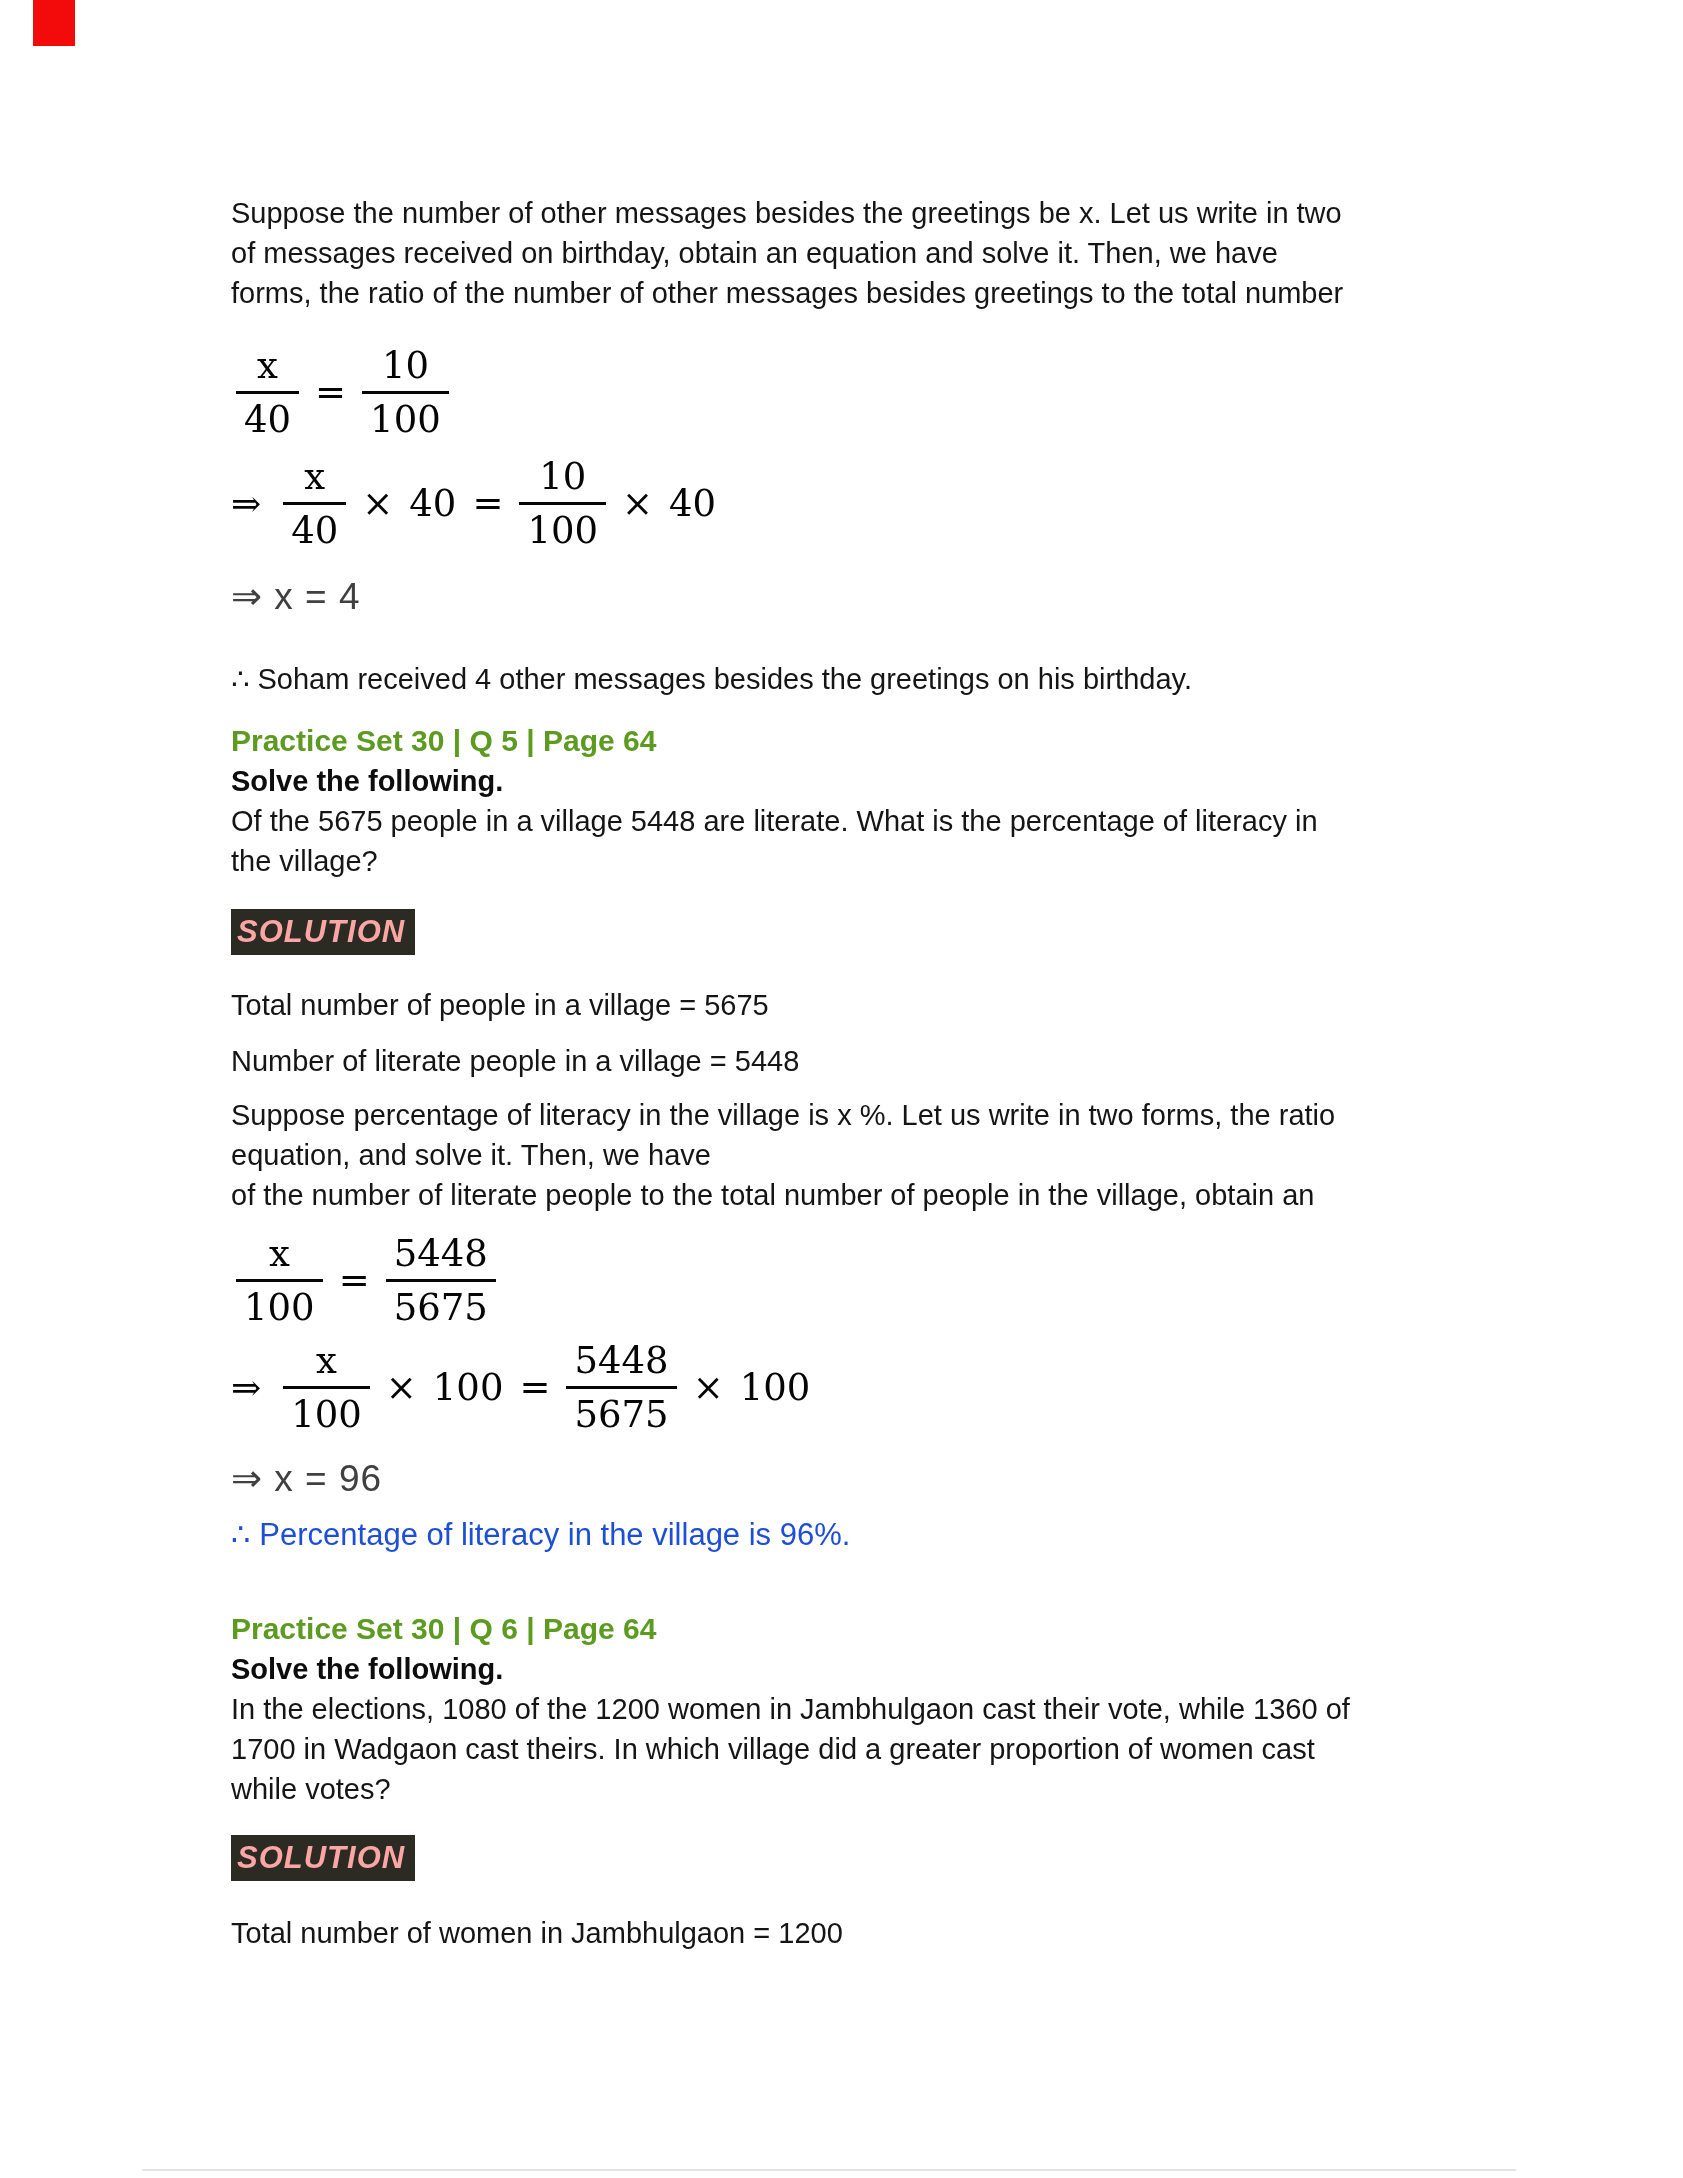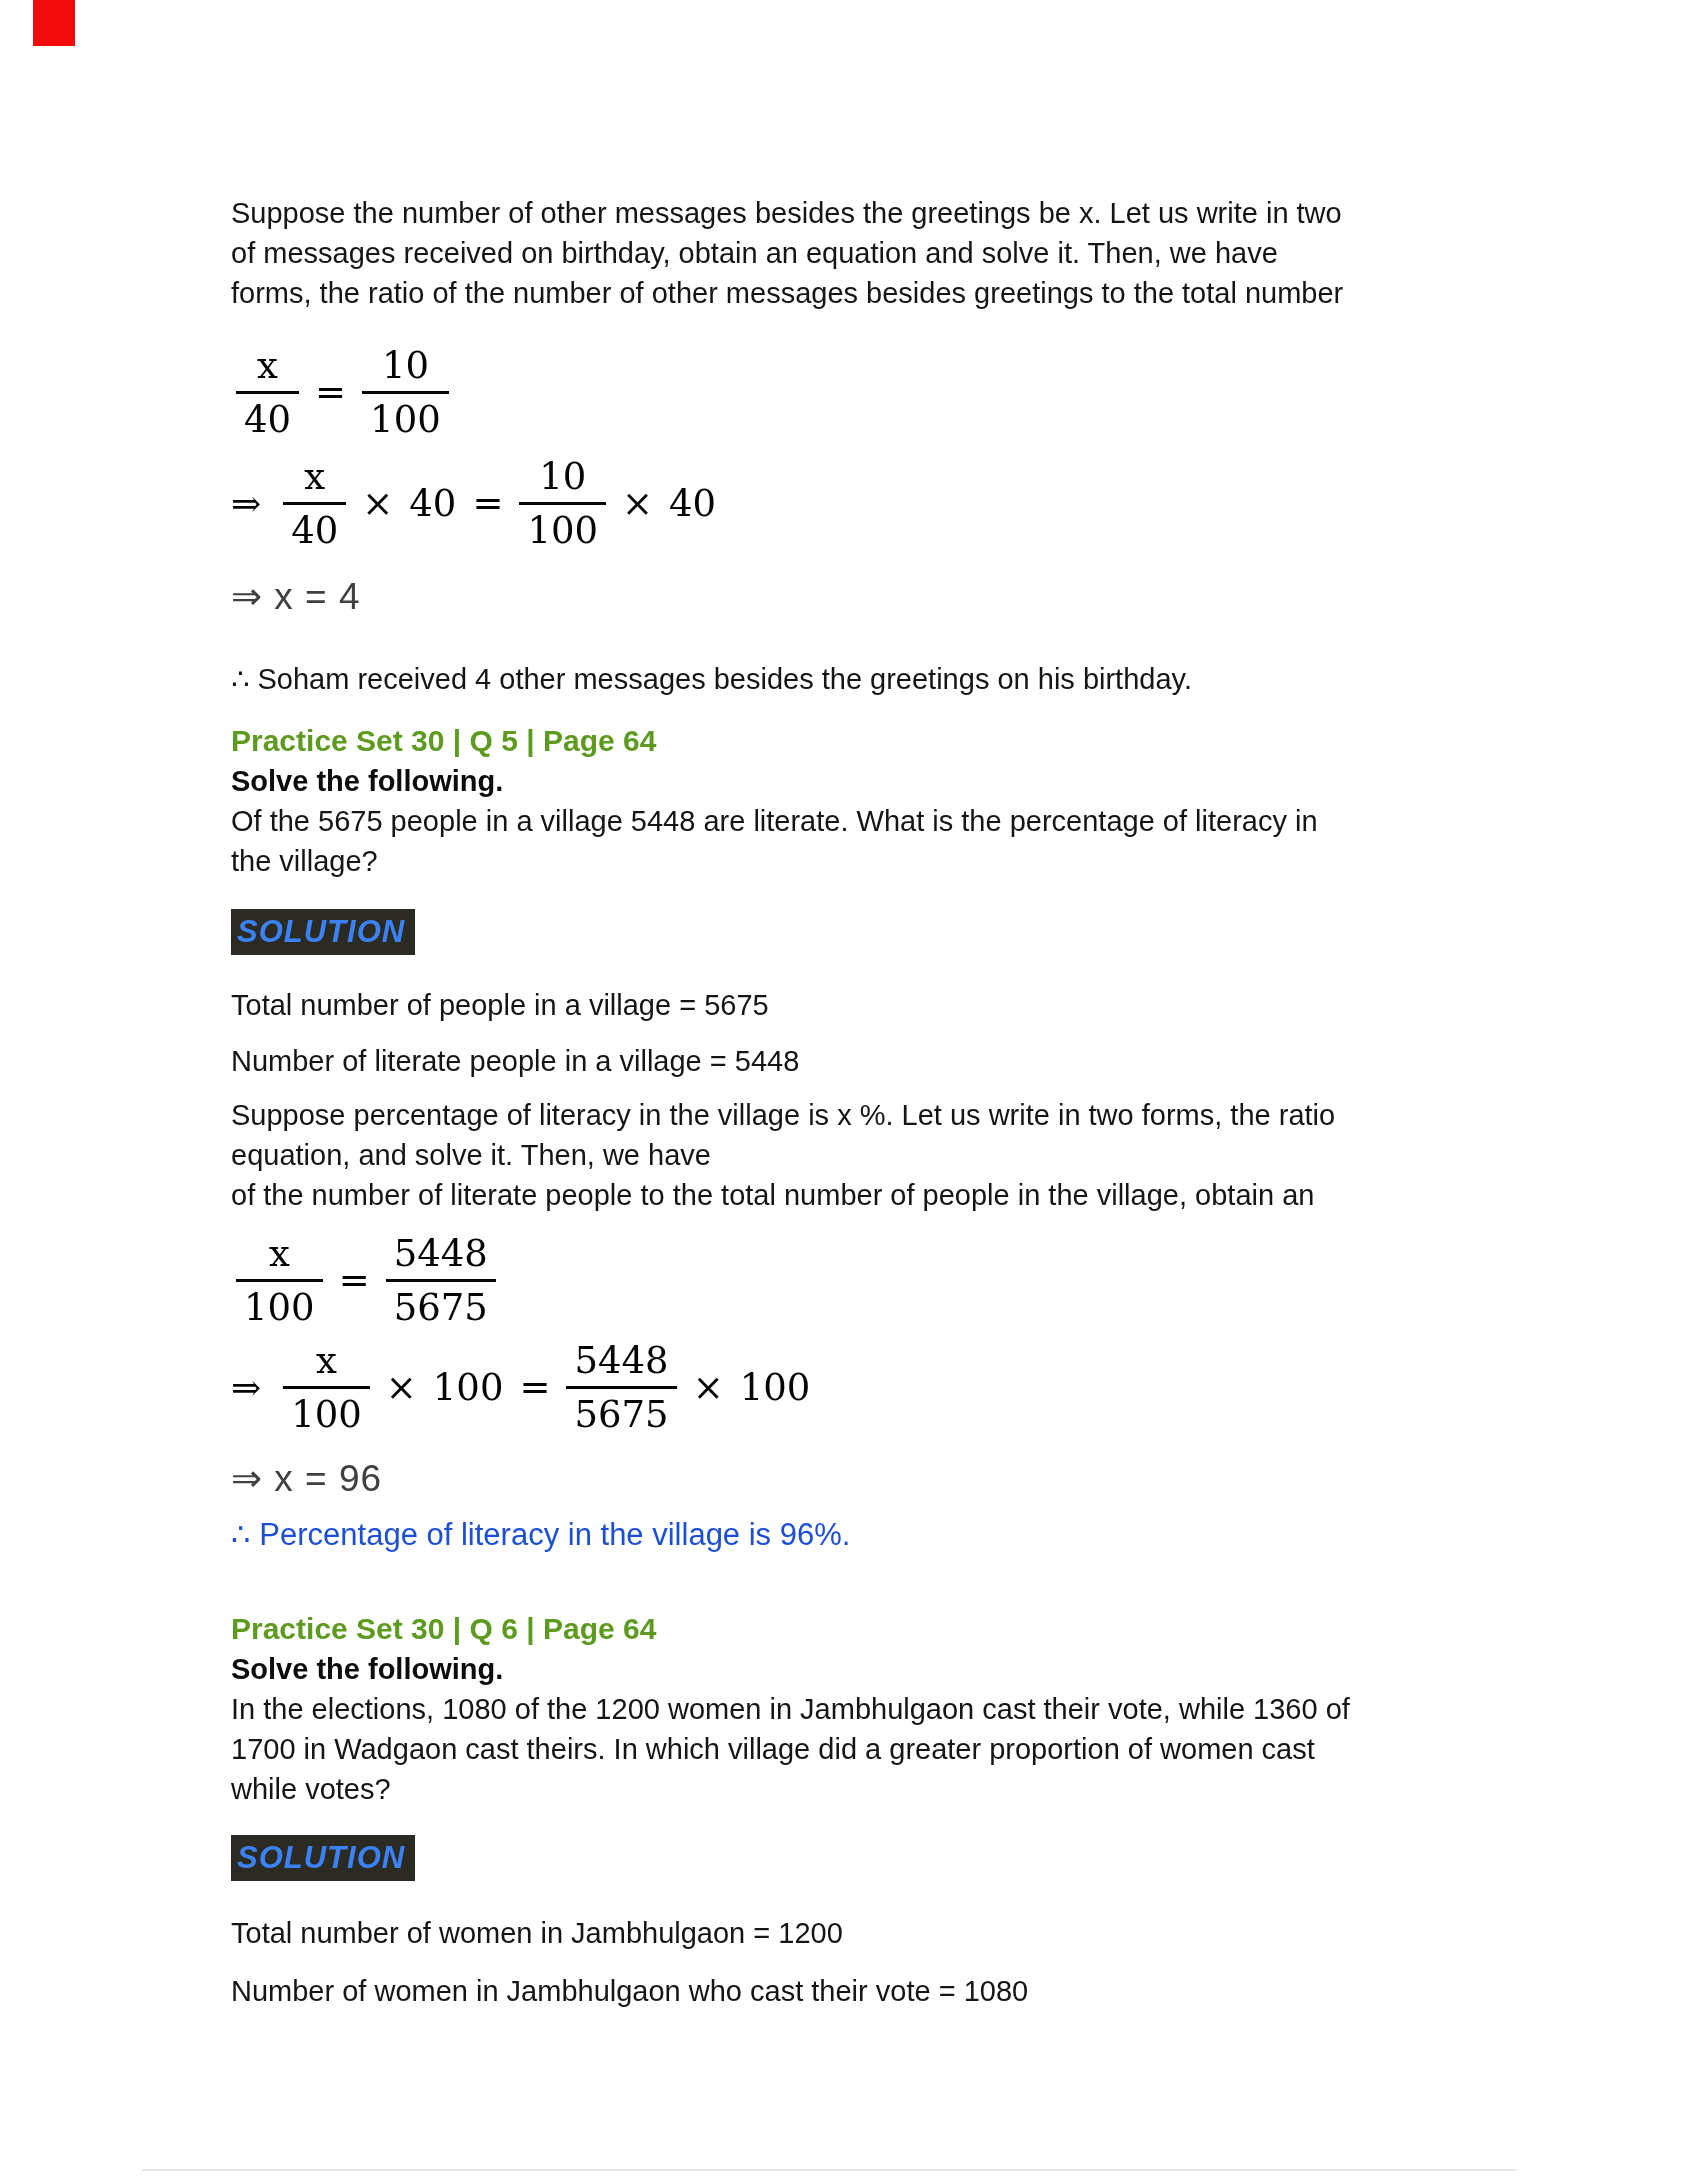--- a/index.html
+++ b/index.html
@@ -43,21 +43,21 @@
     color:#404040;
     letter-spacing:1px;
   }
   .indent-sm { margin-left:5px; }
   
   .q-heading { font-weight:bold; font-size:30px; color:#5c9b1f; }
   .sub-heading { font-weight:bold; color:#0d0d0d; }
   .solution-box {
     display:inline-block;
     background:#2b2a23;
-    color:#3b82f6;
+    color:#fca5a5;
     font-style:italic;
     font-weight:bold;
     font-size:31px; line-height:46px;
     padding:0 10px 0 6px;
     letter-spacing:1px;
   }
   .conclusion2 { color:#1d4ed8; font-size:31px; }
   
   .mt-eq1   { margin-top:32px; }
   .mt-eq2   { margin-top:16px; }
@@ -183,19 +183,18 @@
       <div class="line">In the elections, 1080 of the 1200 women in Jambhulgaon cast their vote, while 1360 of</div>
       <div class="line">1700 in Wadgaon cast theirs. In which village did a greater proportion of women cast</div>
       <div class="line">while votes?</div>
     </div>
 
     <div class="mt-sol2">
       <span class="solution-box">SOLUTION</span>
     </div>
 
     <div class="line mt-stmt3">Total number of women in Jambhulgaon = 1200</div>
-    <div class="line mt-stmt4">Number of women in Jambhulgaon who cast their vote = 1080</div>
 
   </div>
 
   <div class="bottom-rule"></div>
 </div>
 
 
 </body></html>

